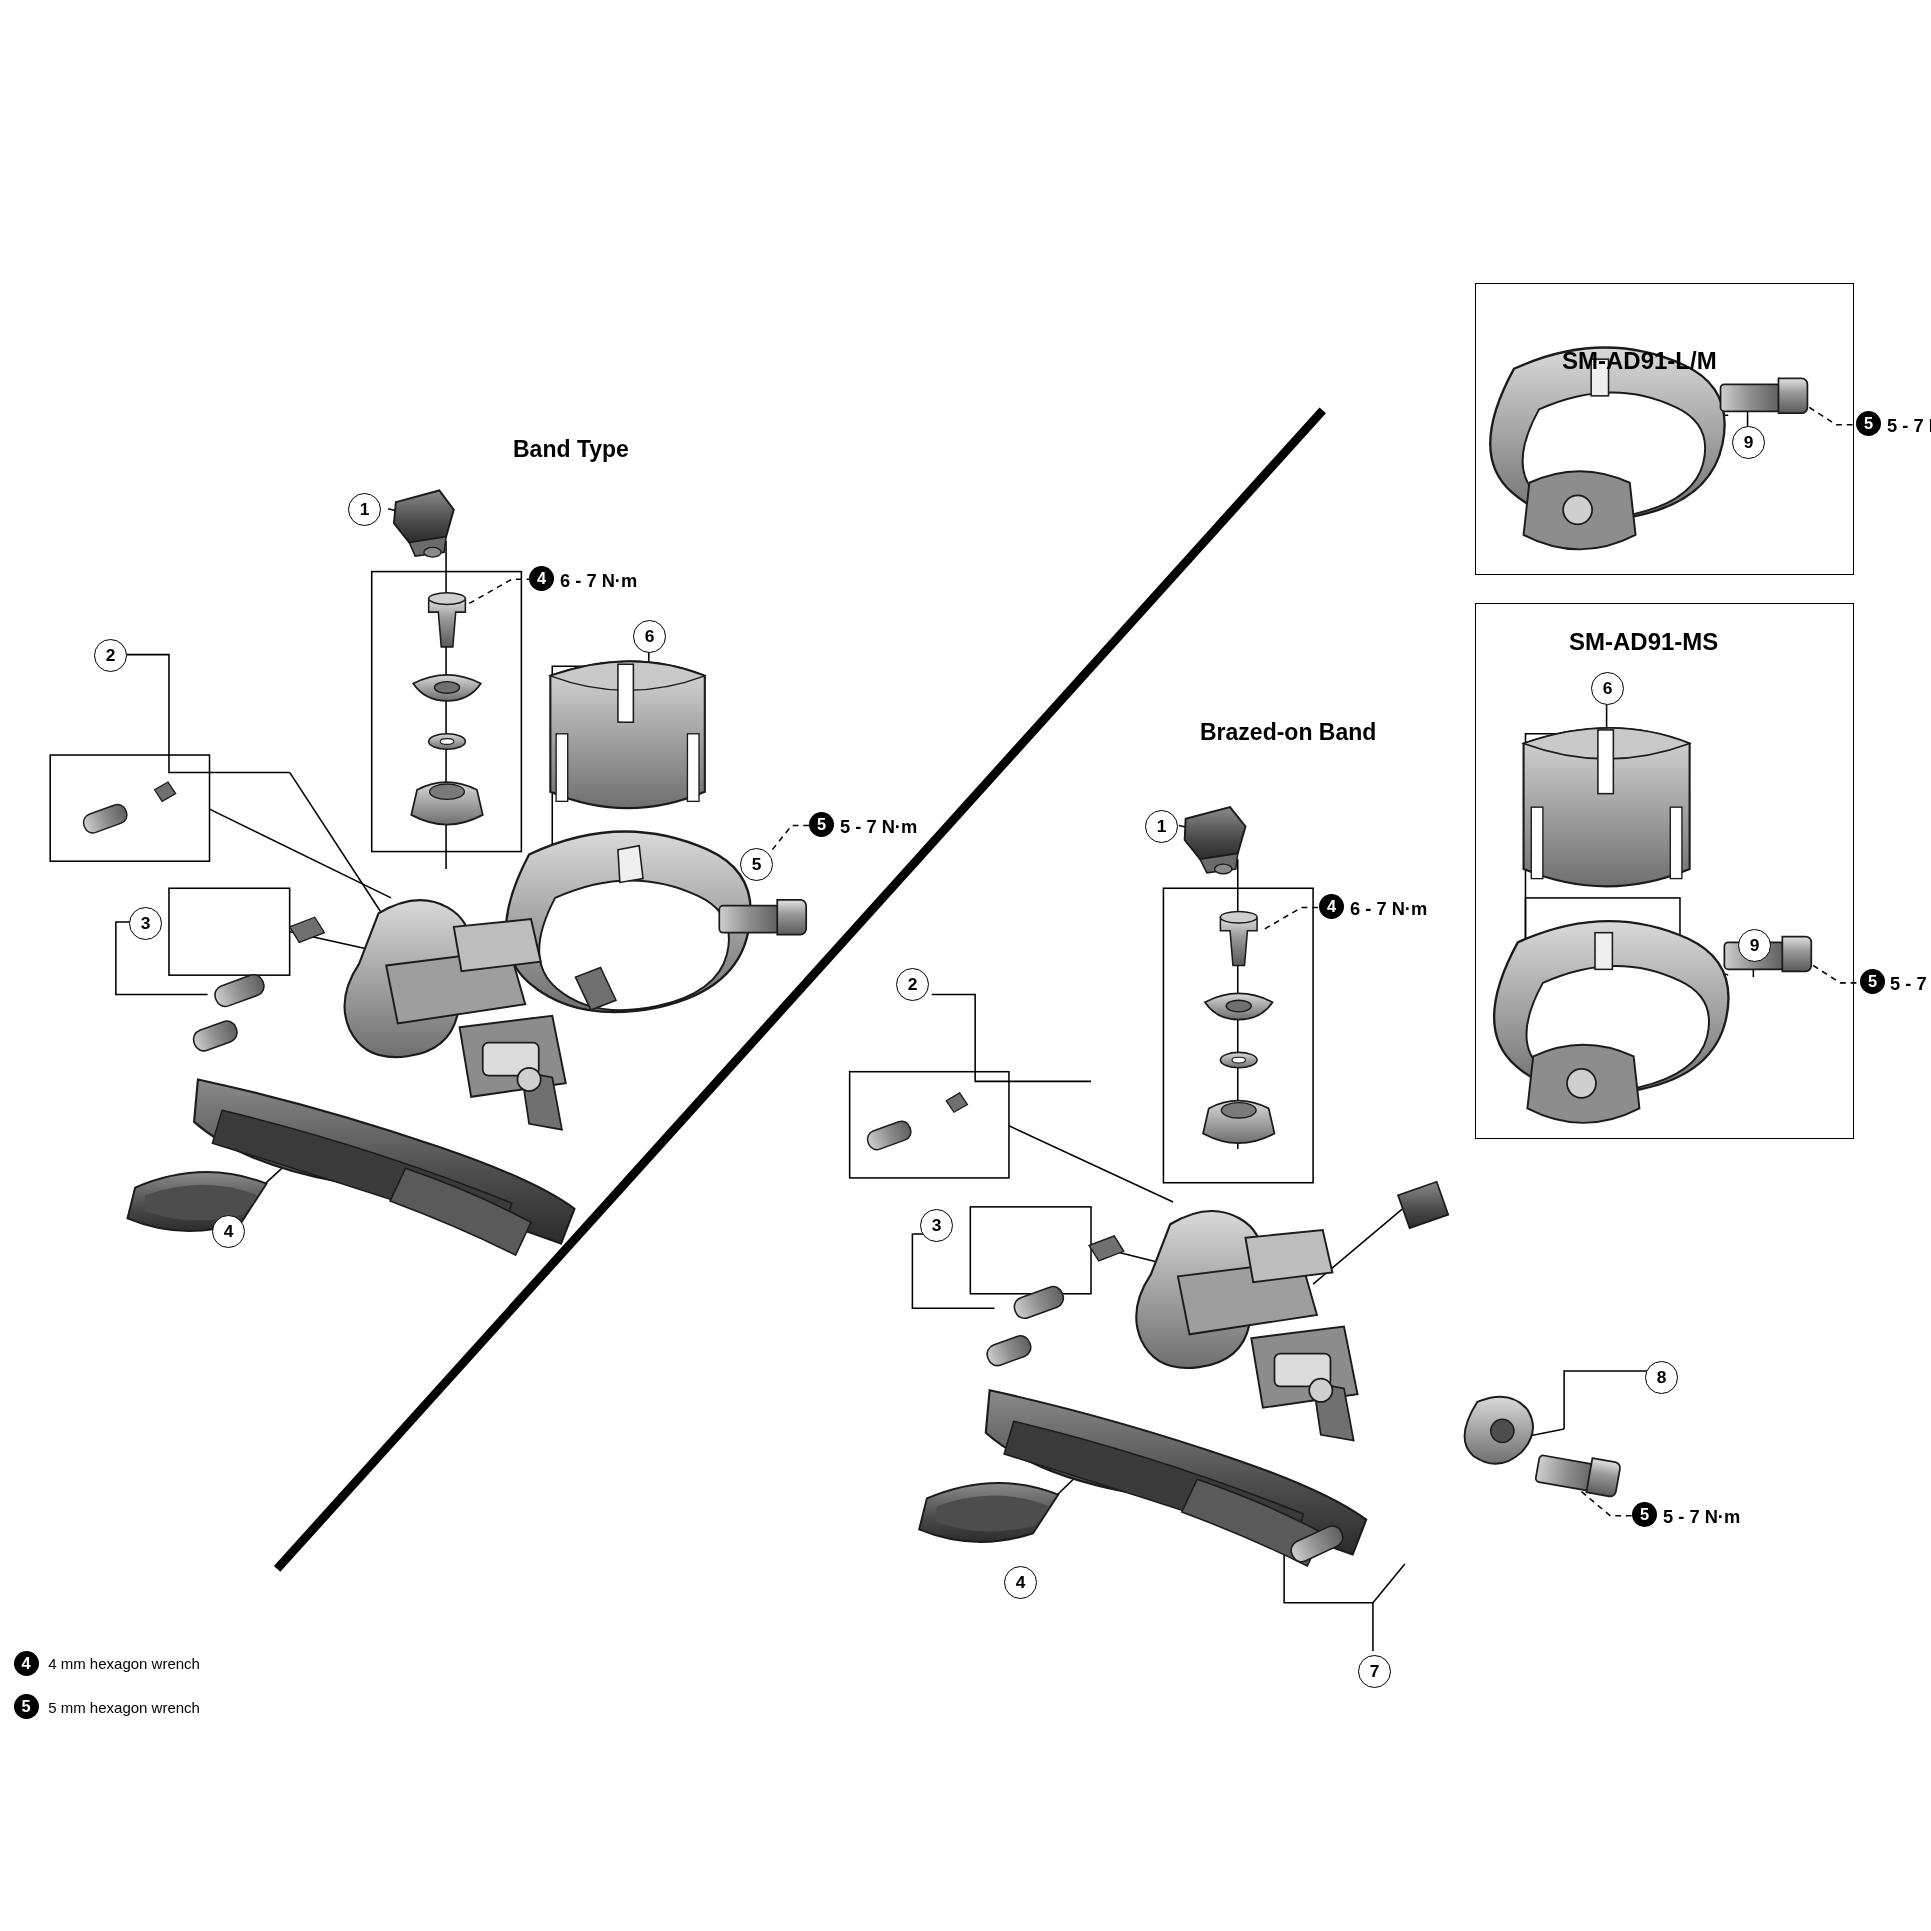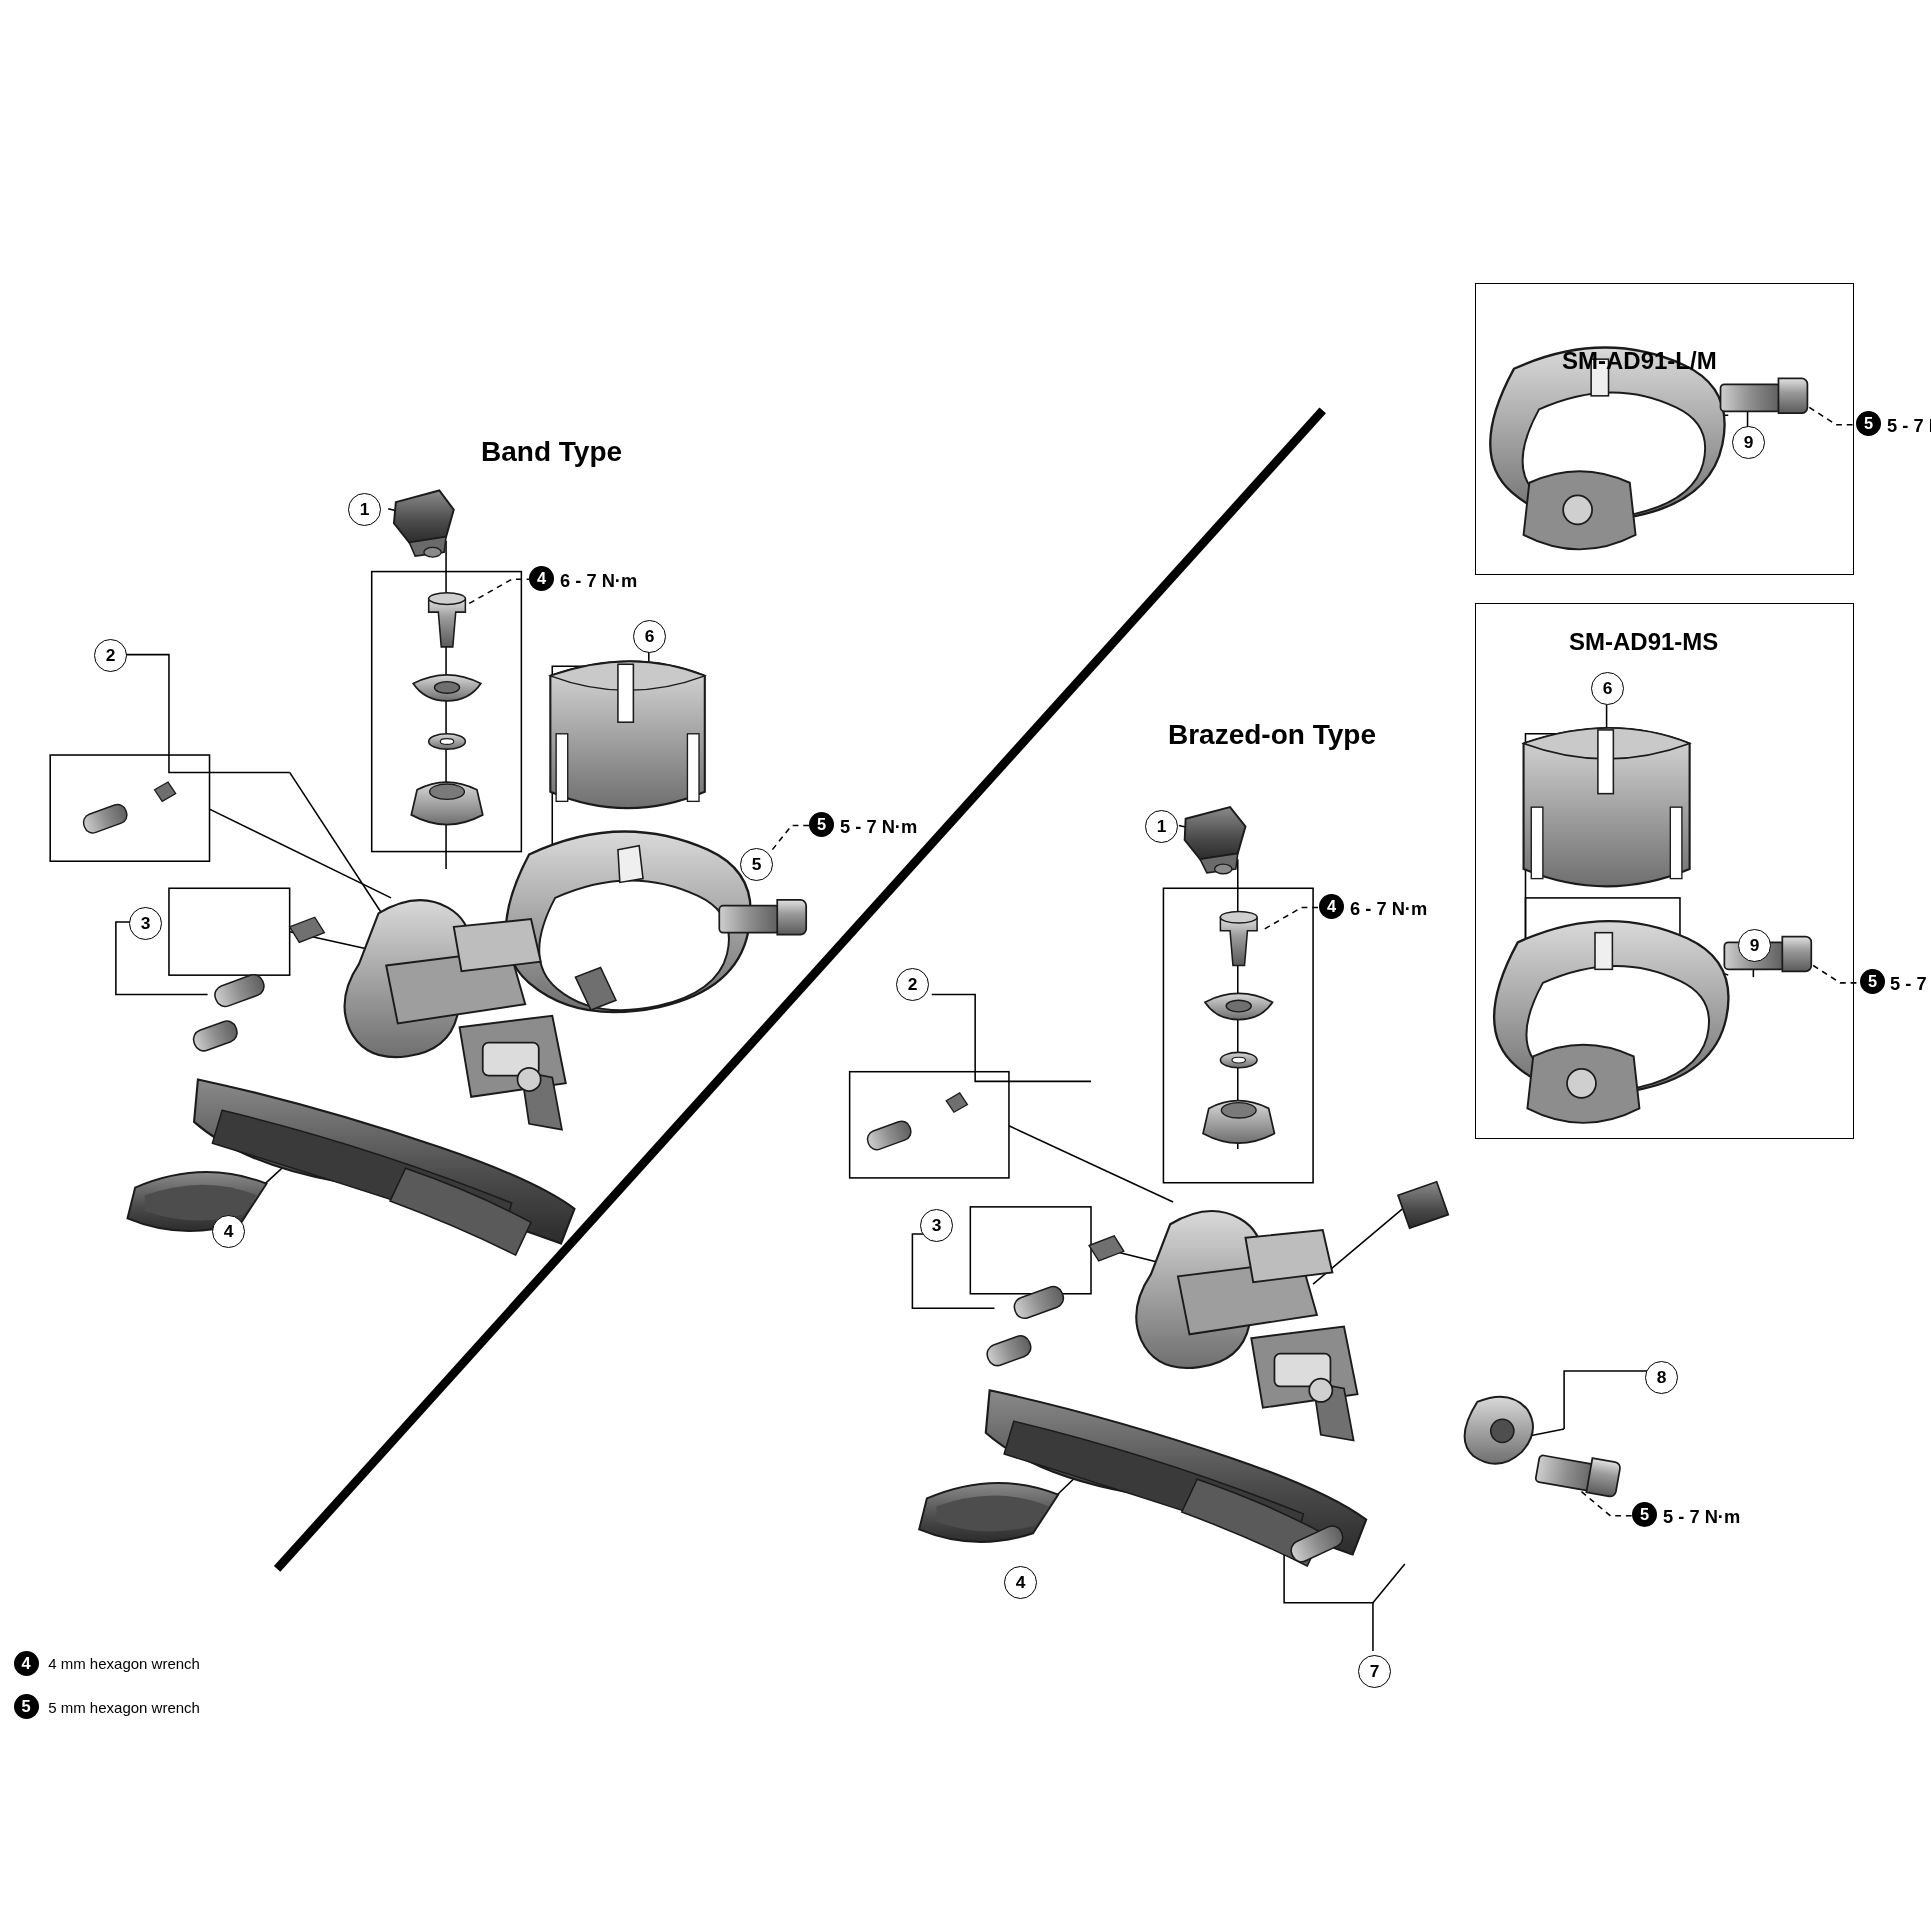--- a/index.html
+++ b/index.html
@@ -1,21 +1,21 @@
 <!DOCTYPE html>
 <html><head>
 <meta charset="utf-8">
 <style>
   html,body{margin:0;padding:0;background:#ffffff;}
   body{width:1931px;height:1931px;position:relative;font-family:"Liberation Sans",sans-serif;overflow:hidden;}
   .stage{position:absolute;left:0;top:0;width:1931px;height:1931px;}
   svg.layer{position:absolute;left:0;top:0;width:1931px;height:1931px;}
 
   .lbl{position:absolute;color:#000;font-family:"Liberation Sans",sans-serif;white-space:nowrap;}
-  .title{font-size:28px;font-weight:bold;}
+  .title{font-size:23px;font-weight:bold;margin-left:32px;}
   .boxtitle{font-size:24px;font-weight:bold;}
   .torque{font-size:18.3px;font-weight:bold;}
   .legend{font-size:15px;}
 
   .callout{position:absolute;width:31px;height:31px;border:1.9px solid #000;border-radius:50%;
            background:#fff;color:#000;font-size:17.4px;font-weight:bold;
            display:flex;align-items:center;justify-content:center;}
   .hexdot{position:absolute;width:25px;height:25px;background:#000;color:#fff;border-radius:4.8px;
           font-size:16.4px;font-weight:bold;display:flex;align-items:center;justify-content:center;}
   .hexdot.round{border-radius:50%;}
@@ -302,21 +302,21 @@
         <rect x="1786" y="976" width="62" height="28" rx="4" fill="url(#metal2)" stroke="#1b1b1b" stroke-width="1.8"></rect>
         <path d="M1846 970 h24 a6 6 0 0 1 6 6 v24 a6 6 0 0 1 -6 6 h-24 z" fill="url(#bolt)" stroke="#1b1b1b" stroke-width="1.8"></path>
       </g>
     </g>
   </svg>
 
   <div class="panel" style="left:1475px;top:283px;width:377px;height:290px;"></div>
   <div class="panel" style="left:1475px;top:603px;width:377px;height:534px;"></div>
 
   <div class="lbl title" style="left:481px;top:436px;">Band Type</div>
-  <div class="lbl title" style="left:1168px;top:719px;">Brazed-on Type</div>
+  <div class="lbl title" style="left:1168px;top:719px;">Brazed-on Band</div>
 
   <div class="lbl boxtitle" style="left:1562px;top:307px;margin-top:40px;">SM-AD91-L/M</div>
   <div class="lbl boxtitle" style="left:1569px;top:628px;text-align:right;">SM-AD91-MS</div>
 
   <div class="hexdot round" style="left:529px;top:566px;">4</div>
   <div class="lbl torque" style="left:560px;top:570px;">6 - 7 N·m</div>
 
   <div class="hexdot round" style="left:809px;top:812px;">5</div>
   <div class="lbl torque" style="left:840px;top:816px;">5 - 7 N·m</div>
 

